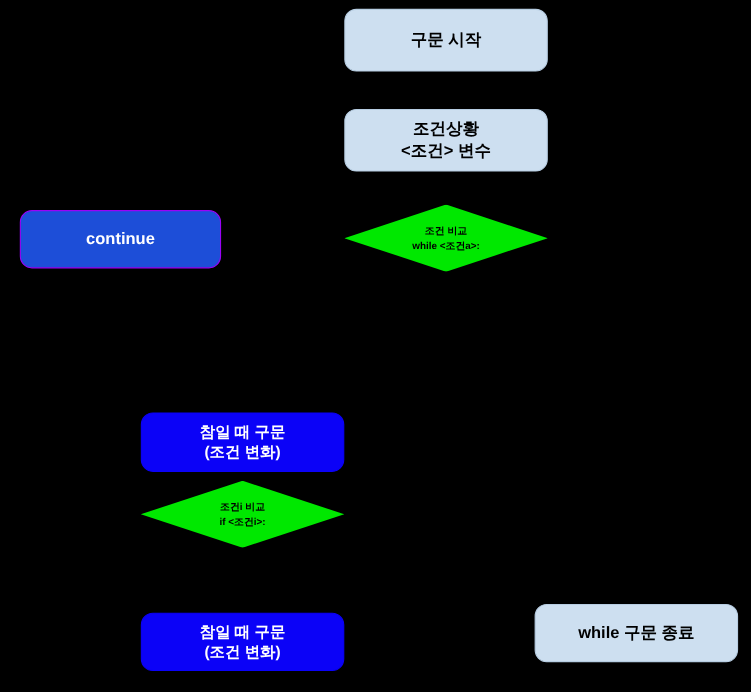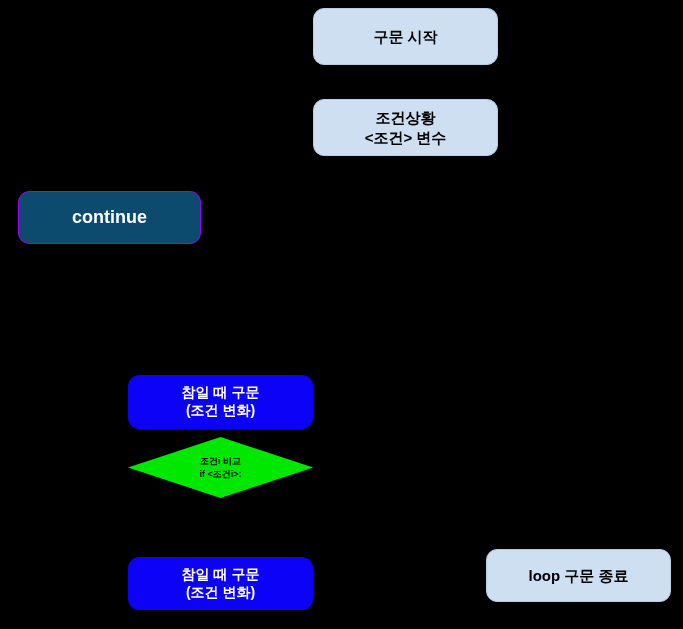--- a/index.html
+++ b/index.html
@@ -43,24 +43,24 @@
   }
   .box-blue {
     background: #0b02f7;
     border: 1px solid #0b02f7;
     color: #ffffff;
     font-size: 14px;
     font-weight: 700;
     margin-top: 28px;
   }
   .box-purple {
-    background: #0c4a6e;
+    background: #1d4ed8;
     border: 1px solid #9b02f7;
     color: #ffffff;
-    font-size: 18px;
+    font-size: 15px;
     font-weight: 700;
   }
   
   .diamond {
     background: #00e800;
     clip-path: polygon(50% 0%, 100% 50%, 50% 100%, 0% 50%);
     color: #000000;
     font-size: 9px;
     font-weight: 700;
     line-height: 1.35;
@@ -87,20 +87,24 @@
 
   <div class="node box box-light" id="node-start">
     <span class="label">구문 시작</span>
   </div>
 
   <div class="node box box-light" id="node-condition">
     <span class="label">조건상황
 &lt;조건&gt; 변수</span>
   </div>
 
+  <div class="node diamond" id="node-while-check">
+    <span class="label">조건 비교
+while &lt;조건a&gt;:</span>
+  </div>
 
   <div class="node box box-purple" id="node-continue">
     <span class="label">continue</span>
   </div>
 
   <div class="node box box-blue" id="node-body-1">
     <span class="label">참일 때 구문
 (조건 변화)</span>
   </div>
 
@@ -108,16 +112,16 @@
     <span class="label">조건i 비교
 if &lt;조건i&gt;:</span>
   </div>
 
   <div class="node box box-blue" id="node-body-2">
     <span class="label">참일 때 구문
 (조건 변화)</span>
   </div>
 
   <div class="node box box-light" id="node-end">
-    <span class="label">loop 구문 종료</span>
+    <span class="label">while 구문 종료</span>
   </div>
 
 </div>
 
 </body></html>

